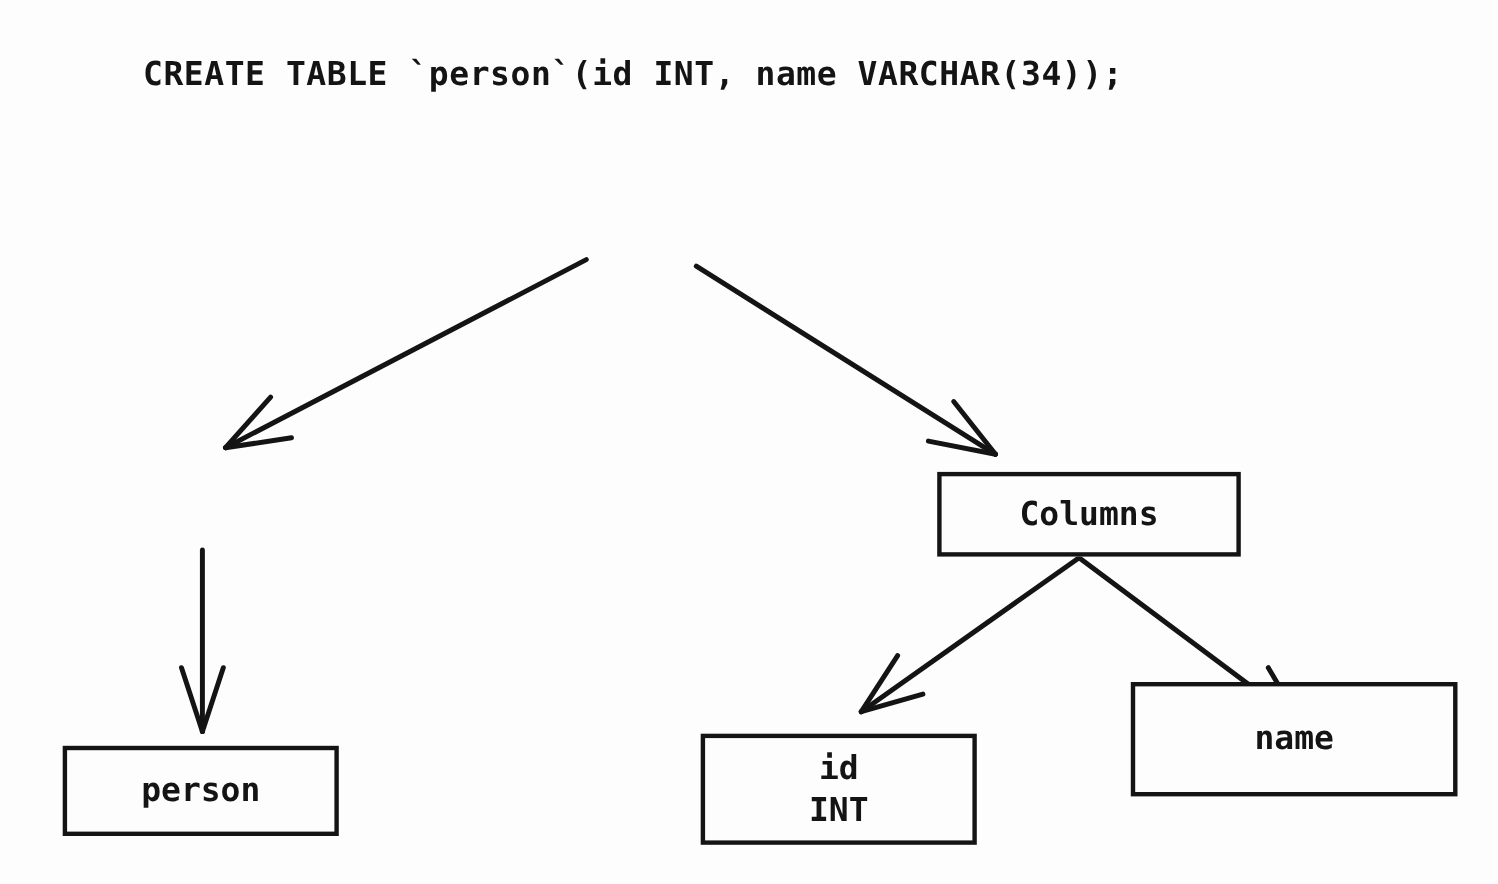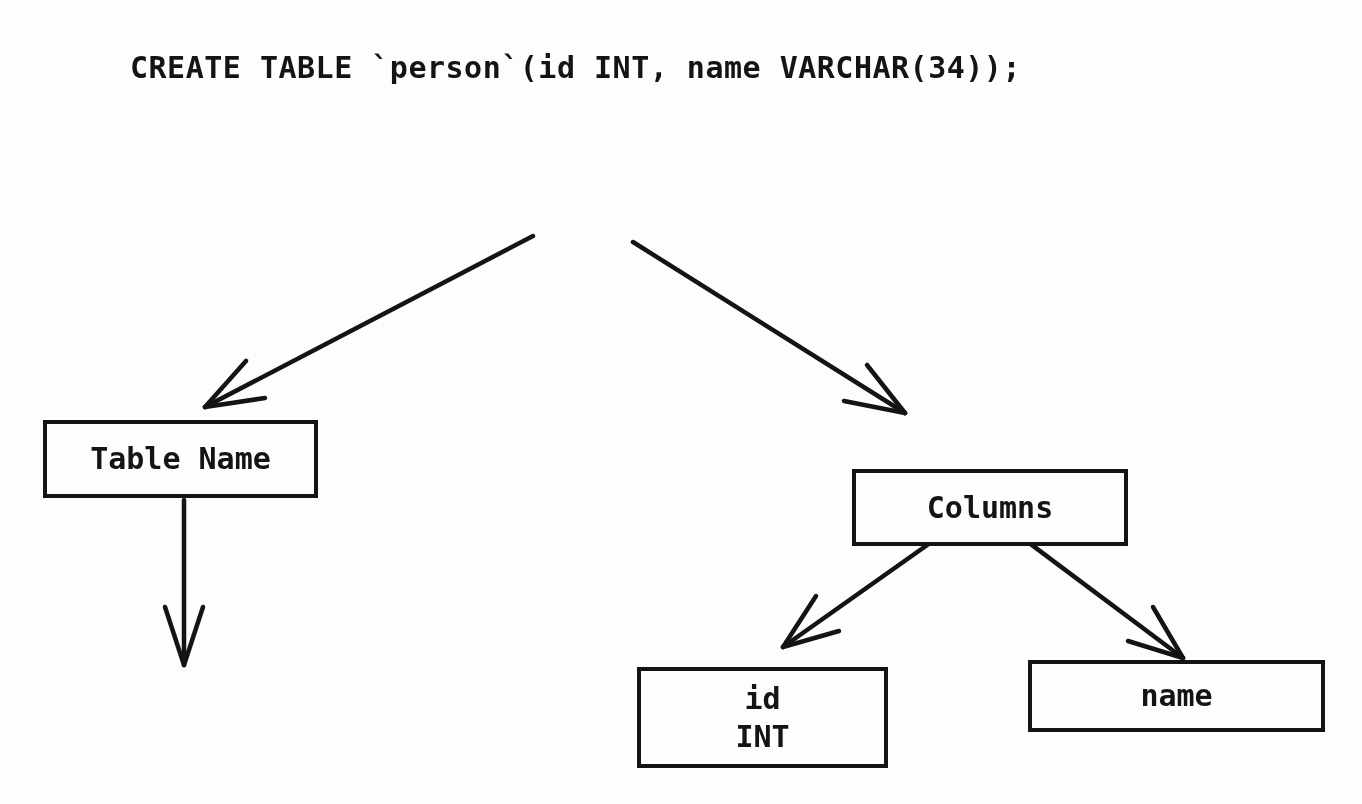--- a/index.html
+++ b/index.html
@@ -48,24 +48,24 @@
     align-items: center;
     justify-content: center;
     font-size: 30px;
     font-weight: bold;
     text-align: center;
     line-height: 38px;
     white-space: pre;
   }
   .node-stmt        { left: 333px;  top: 142px; width: 490px; height: 88px;  }
   .node-table-name  { left: 43px;   top: 420px; width: 275px; height: 78px;  }
-  .node-columns     { left: 852px;  top: 429px; width: 276px; height: 77px; margin-top: 40px;  }
+  .node-columns     { left: 852px;  top: 429px; width: 276px; height: 77px;  }
   .node-person      { left: 57px;   top: 678px; width: 251px; height: 82px;  }
   .node-col-id      { left: 637px;  top: 667px; width: 251px; height: 101px; }
-  .node-col-name    { left: 1028px; top: 660px; width: 297px; height: 72px; }
+  .node-col-name    { left: 1028px; top: 620px; width: 297px; height: 104px; }
 </style>
 </head>
 <body>
 
 <div class="canvas">
 
   <div class="sql-title">CREATE TABLE `person`(id INT, name VARCHAR(34));</div>
 
   <svg class="edges-layer" viewBox="0 0 1362 804">
     <g>
@@ -89,28 +89,28 @@
       <line x1="783" y1="647" x2="839" y2="631"></line>
     </g>
     <g>
       <line x1="981" y1="507" x2="1183" y2="658"></line>
       <line x1="1183" y1="658" x2="1153" y2="607"></line>
       <line x1="1183" y1="658" x2="1128" y2="641"></line>
     </g>
   </svg>
 
 
-  <div class="node node-table-name">
-    <span>Table Name</span>
-  </div>
 
   <div class="node node-columns">
     <span>Columns</span>
   </div>
 
+  <div class="node node-person">
+    <span>person</span>
+  </div>
 
   <div class="node node-col-id">
     <span>id</span>
     <span>INT</span>
   </div>
 
   <div class="node node-col-name">
     <span>name</span>
   </div>
 

